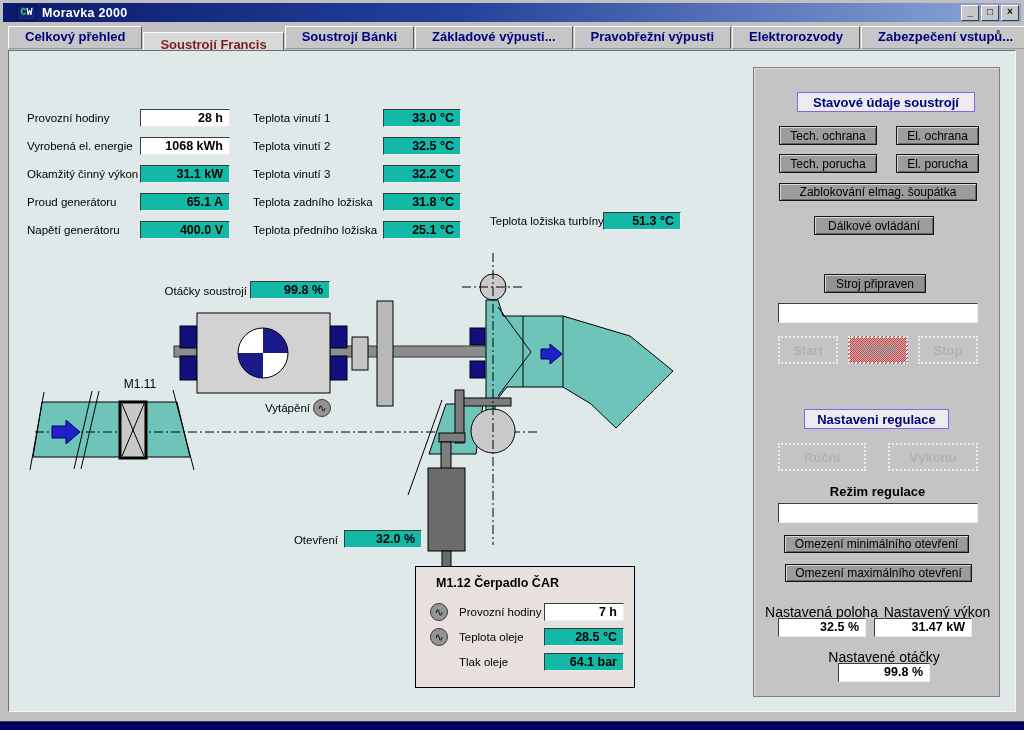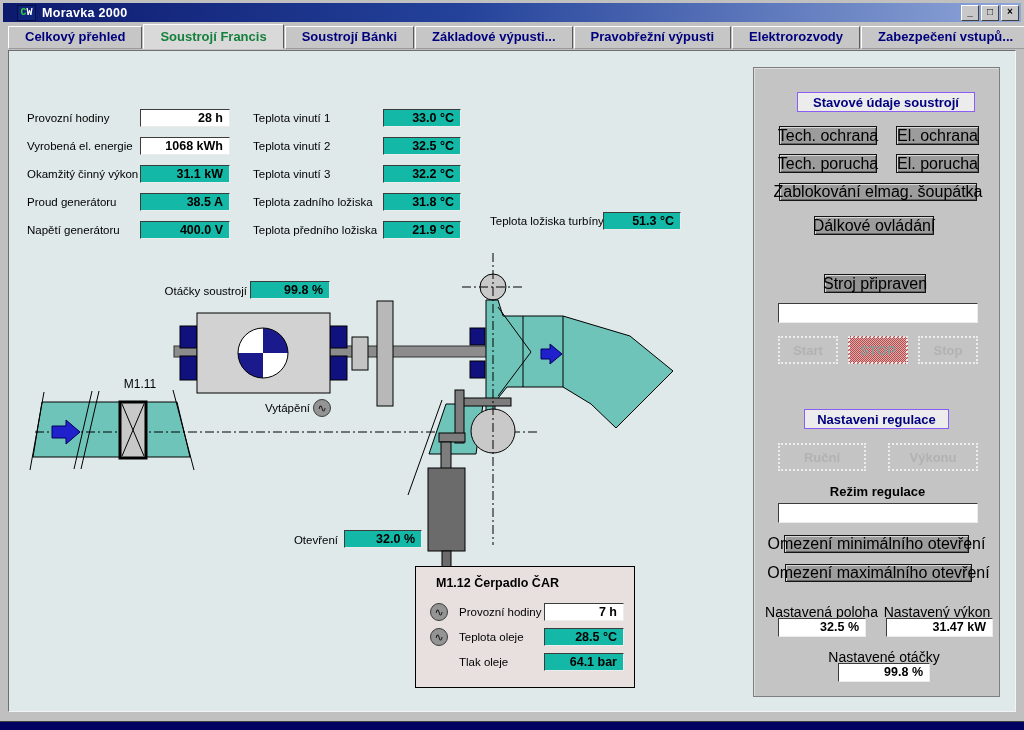--- a/index.html
+++ b/index.html
@@ -14,21 +14,21 @@
   .appicon i{font-style:normal;color:#38d038}
   .appicon b{color:#fff}
   .wtitle{font-weight:bold;font-size:12.5px;margin-left:6px;letter-spacing:.3px}
   .winbtns{margin-left:auto;display:flex;gap:2px;margin-right:2px}
   .wbtn{width:16px;height:14px;background:#c8c8c8;border:1px solid;border-color:#fff #404040 #404040 #fff;
        color:#000;font:bold 10px "Liberation Sans",sans-serif;line-height:12px;text-align:center;cursor:default}
   .tabbar{position:absolute;left:8px;top:24px;right:8px;height:24px;display:flex}
   .tab{height:21px;margin-top:2px;margin-right:1px;padding:0 16px;background:#c6c6c6;
        border:1px solid;border-color:#fdfdfd #5a5a5a #9a9a9a #fdfdfd;
        color:#00007e;font-weight:bold;font-size:13px;line-height:20px;white-space:nowrap}
-  .tab.active{background:#d9d9d9;color:#15803d;height:23px;margin-top:0;line-height:23px;border-bottom-color:#d9d9d9}
+  .tab.active{background:#d9d9d9;color:#7f1d1d;height:23px;margin-top:8px;line-height:23px;border-bottom-color:#d9d9d9}
   .mainarea{position:absolute;left:8px;top:50px;width:1008px;height:662px;background:#dfe9e9;
        border:1px solid;border-color:#6e6e6e #f4f4f4 #f4f4f4 #6e6e6e;box-sizing:border-box}
   .bottomstrip{position:absolute;left:0;bottom:0;width:1024px;height:8px;background:#000060;border-top:1px solid #404040}
   
   .lbl{position:absolute;font-size:11.5px;line-height:18px;color:#000;white-space:nowrap}
   .lblr{text-align:right}
   .vbox{position:absolute;height:18px;box-sizing:border-box;background:#14b8a6;
        border:1px solid;border-color:#3c3c3c #ececec #ececec #3c3c3c;
        font-weight:bold;font-size:12.5px;line-height:16px;text-align:right;padding-right:6px;white-space:nowrap}
   .vbox.white{background:#ffffff}
@@ -39,21 +39,21 @@
   .pumppanel{position:absolute;left:415px;top:566px;width:220px;height:122px;background:#e8e0de;
        border:1px solid #000;box-sizing:border-box}
   .pp-title{position:absolute;left:20px;top:9px;font-weight:bold;font-size:12.5px;white-space:nowrap}
   
   .statuspanel{position:absolute;left:753px;top:67px;width:247px;height:630px;background:#c4c4c4;
        border:1px solid #7e7e7e;box-shadow:inset 1px 1px 0 #dcdcdc;box-sizing:border-box}
   .ptitle{position:absolute;background:#ececec;border:1px solid #8b5cf6;color:#000080;font-weight:bold;
        font-size:13px;display:flex;align-items:center;justify-content:center;box-sizing:border-box;white-space:nowrap}
   .gbtn{position:absolute;background:#9c9c9c;border:1px solid #141414;
        box-shadow:inset 1px 1px 0 #d8d8d8, inset -1px -1px 0 #646464;
-       font-size:16px;color:#000;display:flex;align-items:center;justify-content:center;
+       font-size:12px;color:#000;display:flex;align-items:center;justify-content:center;
        box-sizing:border-box;white-space:nowrap;cursor:default}
   .winput{position:absolute;background:#fff;border:1px solid;border-color:#3c3c3c #ececec #ececec #3c3c3c;box-sizing:border-box}
   .dis{position:absolute;border:2px dotted #ededed;color:#b2b2b2;font-weight:bold;font-size:13px;
        display:flex;align-items:center;justify-content:center;box-sizing:border-box;background:transparent}
   .dis.stopred{background-color:#cc4545;color:#8f9797;
        background-image:linear-gradient(45deg,rgba(198,198,198,.85) 25%,transparent 25%,transparent 75%,rgba(198,198,198,.85) 75%),
                         linear-gradient(45deg,rgba(198,198,198,.85) 25%,transparent 25%,transparent 75%,rgba(198,198,198,.85) 75%);
        background-size:2px 2px;background-position:0 0,1px 1px}
   .plabel{position:absolute;font-size:14px;color:#000;text-align:center;white-space:nowrap}
   .blabel{position:absolute;font-weight:bold;font-size:13px;color:#000;text-align:center;white-space:nowrap}
@@ -171,34 +171,34 @@
   </g>
 </svg>
 
 <span class="lbl" style="left:27px;top:109px">Provozní hodiny</span>
 <span class="vbox white" style="left:140px;top:109px;width:90px">28 h</span>
 <span class="lbl" style="left:27px;top:137px">Vyrobená el. energie</span>
 <span class="vbox white" style="left:140px;top:137px;width:90px">1068 kWh</span>
 <span class="lbl" style="left:27px;top:165px">Okamžitý činný výkon</span>
 <span class="vbox" style="left:140px;top:165px;width:90px">31.1 kW</span>
 <span class="lbl" style="left:27px;top:193px">Proud generátoru</span>
-<span class="vbox" style="left:140px;top:193px;width:90px">38.5 A</span>
+<span class="vbox" style="left:140px;top:193px;width:90px">65.1 A</span>
 <span class="lbl" style="left:27px;top:221px">Napětí generátoru</span>
 <span class="vbox" style="left:140px;top:221px;width:90px">400.0 V</span>
 
 <span class="lbl" style="left:253px;top:109px">Teplota vinutí 1</span>
 <span class="vbox" style="left:383px;top:109px;width:78px">33.0 °C</span>
 <span class="lbl" style="left:253px;top:137px">Teplota vinutí 2</span>
 <span class="vbox" style="left:383px;top:137px;width:78px">32.5 °C</span>
 <span class="lbl" style="left:253px;top:165px">Teplota vinutí 3</span>
 <span class="vbox" style="left:383px;top:165px;width:78px">32.2 °C</span>
 <span class="lbl" style="left:253px;top:193px">Teplota zadního ložiska</span>
 <span class="vbox" style="left:383px;top:193px;width:78px">31.8 °C</span>
 <span class="lbl" style="left:253px;top:221px">Teplota předního ložiska</span>
-<span class="vbox" style="left:383px;top:221px;width:78px">21.9 °C</span>
+<span class="vbox" style="left:383px;top:221px;width:78px">25.1 °C</span>
 
 <span class="lbl" style="left:490px;top:212px">Teplota ložiska turbíny</span>
 <span class="vbox" style="left:603px;top:212px;width:78px">51.3 °C</span>
 
 <span class="lbl lblr" style="left:148px;top:282px;width:99px">Otáčky soustrojí</span>
 <span class="vbox" style="left:250px;top:281px;width:80px">99.8 %</span>
 <span class="lbl" style="left:118px;top:375px;width:44px;text-align:center;font-weight:normal;font-size:12px">M1.11</span>
 <span class="lbl lblr" style="left:250px;top:399px;width:60px">Vytápění</span>
 <span class="circicon" style="left:313px;top:399px"><i>∿</i></span>
 <span class="lbl lblr" style="left:290px;top:531px;width:48px">Otevření</span>
@@ -232,18 +232,18 @@
   <span class="ptitle" style="left:50px;top:341px;width:145px;height:20px">Nastaveni regulace</span>
   <span class="dis" style="left:24px;top:375px;width:88px;height:28px">Ruční</span>
   <span class="dis" style="left:134px;top:375px;width:90px;height:28px">Výkonu</span>
   <span class="blabel" style="left:0;top:416px;width:247px">Režim regulace</span>
   <div class="winput" style="left:24px;top:435px;width:200px;height:20px"></div>
   <span class="gbtn" style="left:31px;top:496px;width:187px;height:18px">Omezení maximálního otevření</span>
   <span class="gbtn" style="left:30px;top:467px;width:185px;height:18px">Omezení minimálního otevření</span>
   <span class="plabel" style="left:10px;top:536px;width:115px">Nastavená poloha</span>
   <span class="plabel" style="left:128px;top:536px;width:110px">Nastavený výkon</span>
   <span class="vbox white" style="left:24px;top:550px;width:88px;height:19px">32.5 %</span>
-  <span class="vbox white" style="left:132px;top:550px;width:107px;height:19px">31.47 kW</span>
+  <span class="vbox white" style="left:120px;top:550px;width:98px;height:19px">31.47 kW</span>
   <span class="plabel" style="left:70px;top:581px;width:120px">Nastavené otáčky</span>
   <span class="vbox white" style="left:84px;top:595px;width:92px;height:19px">99.8 %</span>
 </div>
 
 <div class="bottomstrip"></div>
 
 </body></html>

